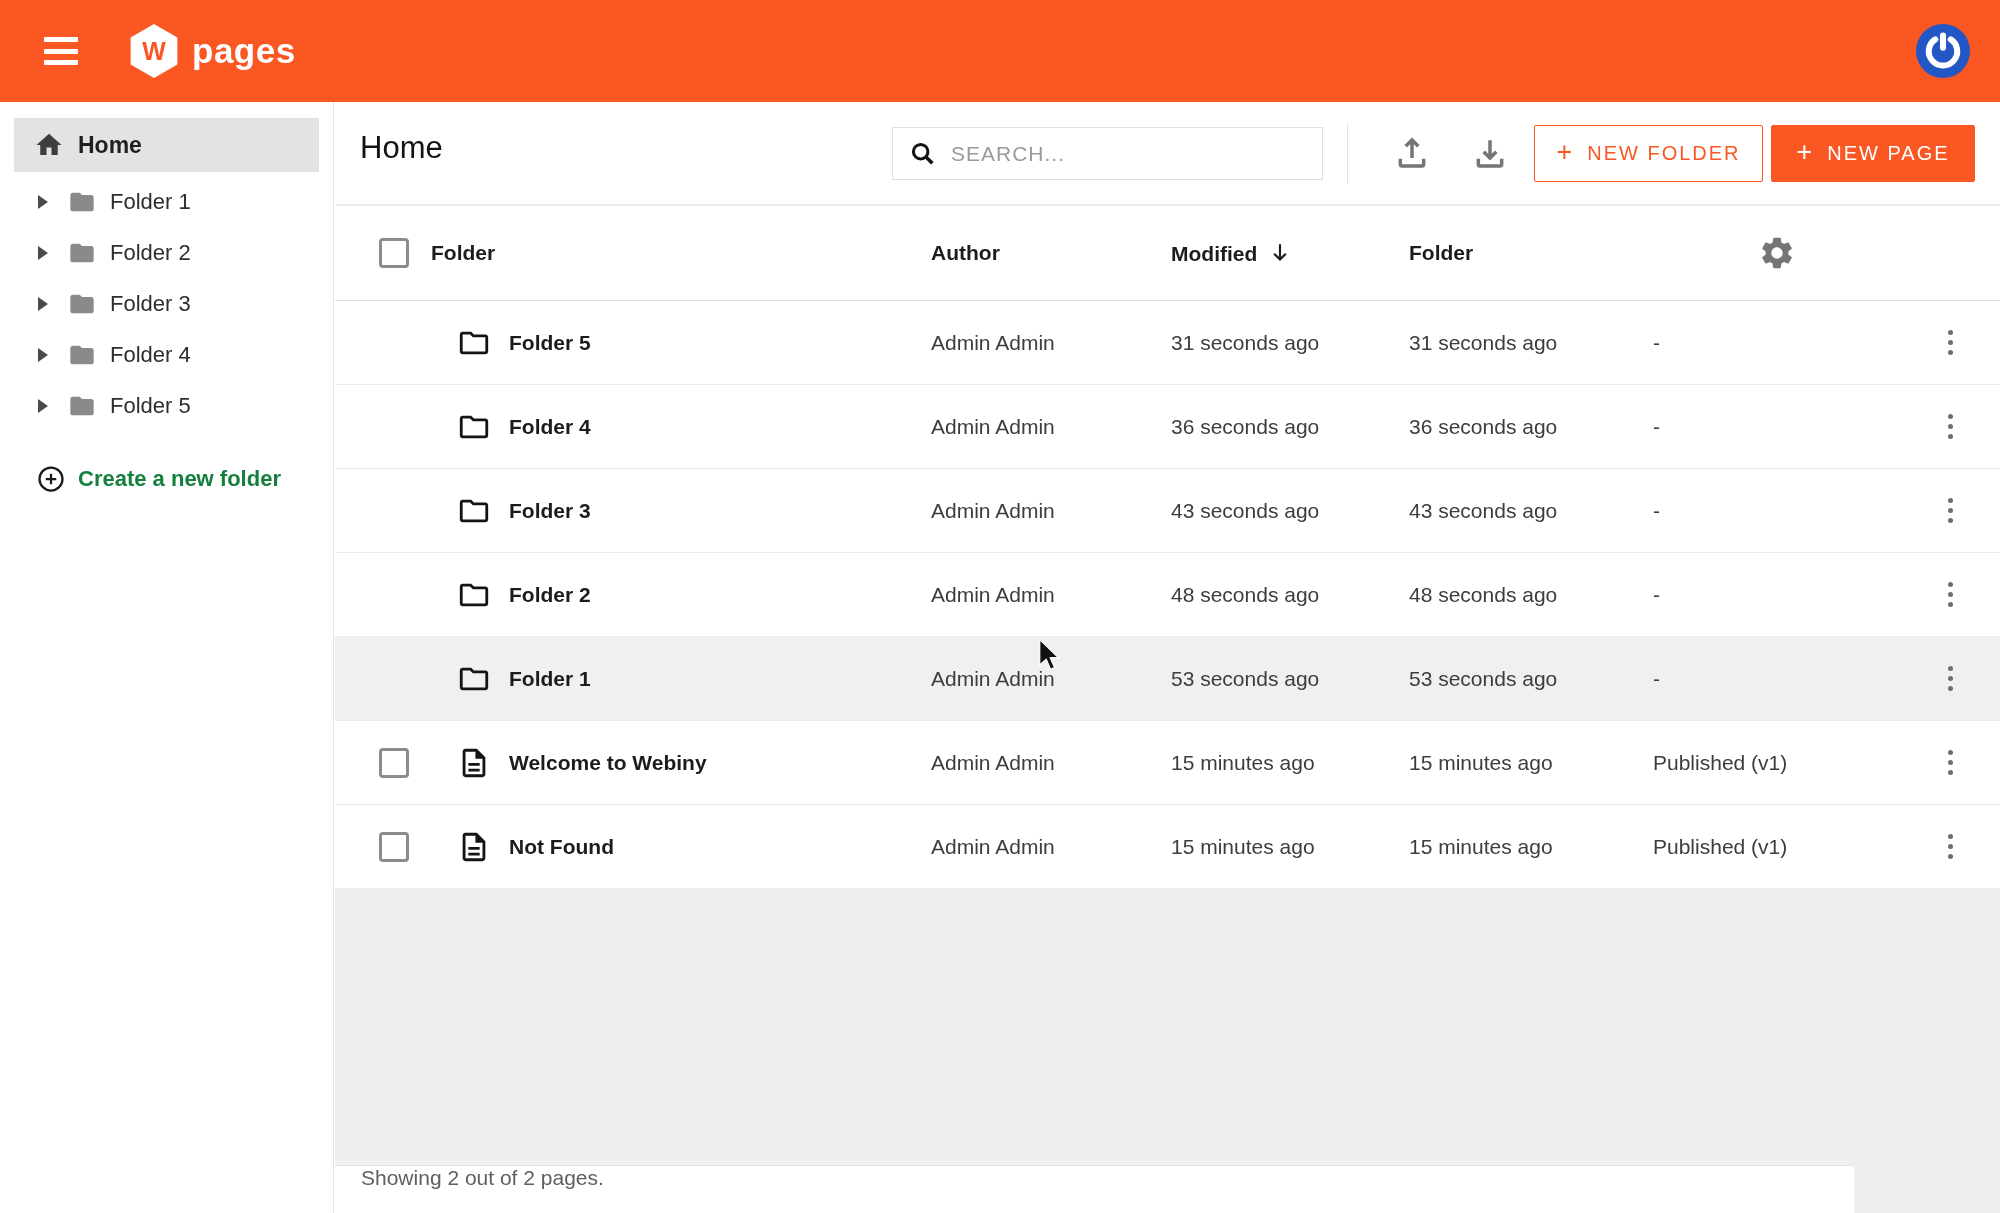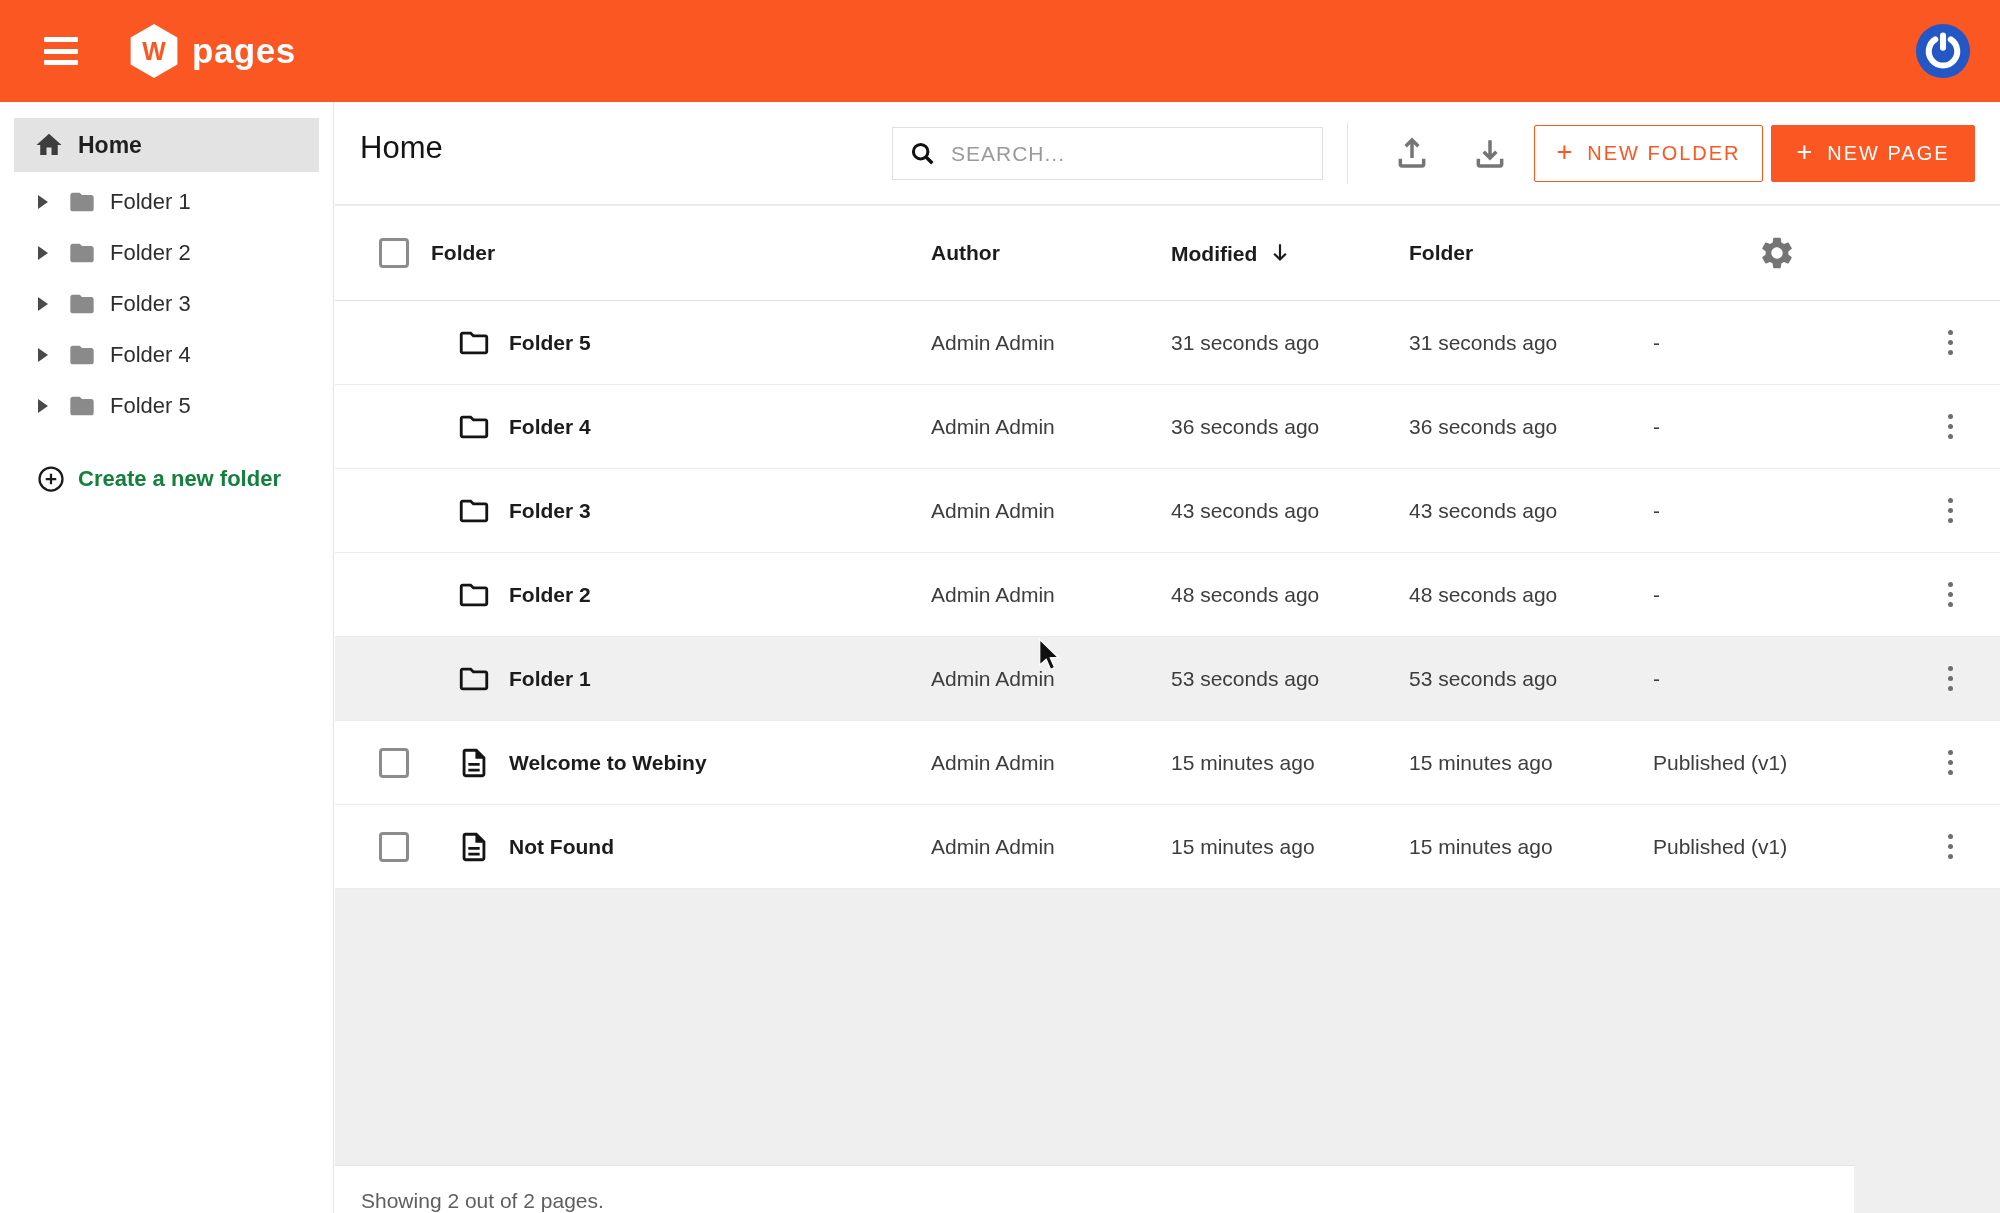--- a/index.html
+++ b/index.html
@@ -58,21 +58,21 @@
   .c-name { display:flex; align-items:center; padding-left:26px; }
   .c-name .row-icon { display:flex; width:34px; }
   .c-name .name-text { margin-left:18px; font-weight:bold; color:#1c1c1c; }
   .c-sort { display:flex; align-items:flex-end; gap:10px; }
   .c-actions { display:flex; justify-content:center; }
   .kebab { display:flex; flex-direction:column; gap:5px; padding:6px; cursor:pointer; }
   .kebab i { width:5px; height:5px; border-radius:50%; background:#6E6E6E; }
   .gear { cursor:pointer; display:flex; }
 
   
-  .list-footer { position:absolute; left:0; bottom:0; width:1519px; height:48px; background:#ffffff; border-top:1px solid #E3E3E3; display:flex; align-items:flex-end; padding-left:26px; }
+  .list-footer { position:absolute; left:0; bottom:0; width:1519px; height:48px; background:#ffffff; border-top:1px solid #E3E3E3; display:flex; align-items:flex-start; padding-left:26px; }
   .list-footer span { font-size:21px; color:#5f5f5f; }
 
   
   .cursor { position:absolute; left:1034px; top:638px; pointer-events:none; }
 </style>
 </head>
 <body>
 
 <header class="topbar">
   <div class="hamburger">

